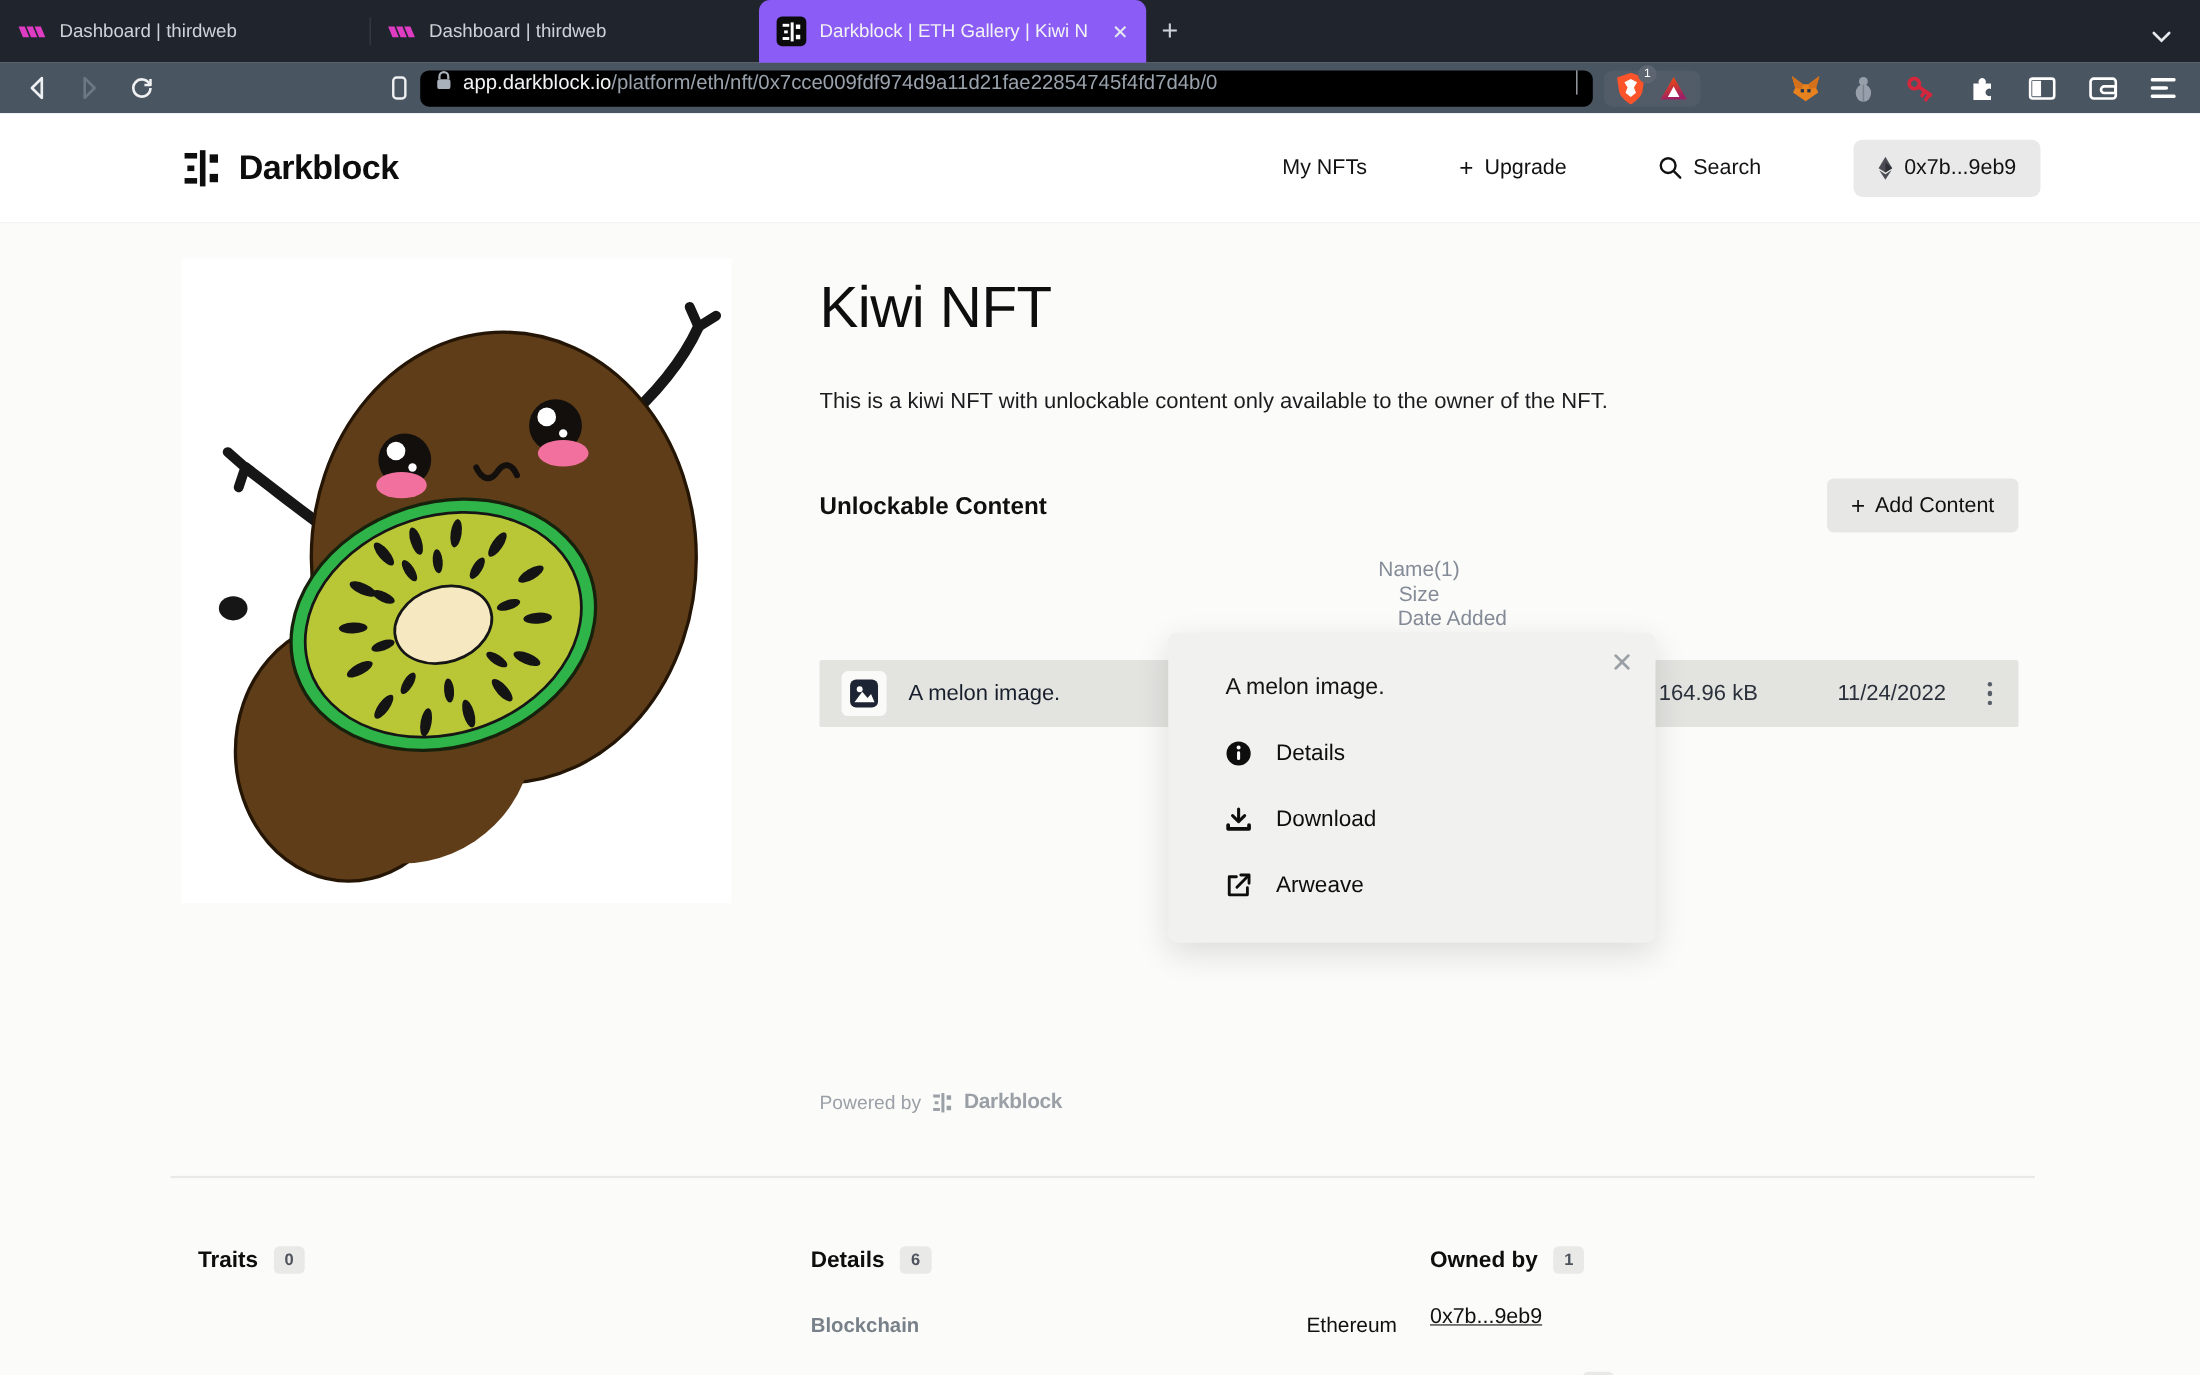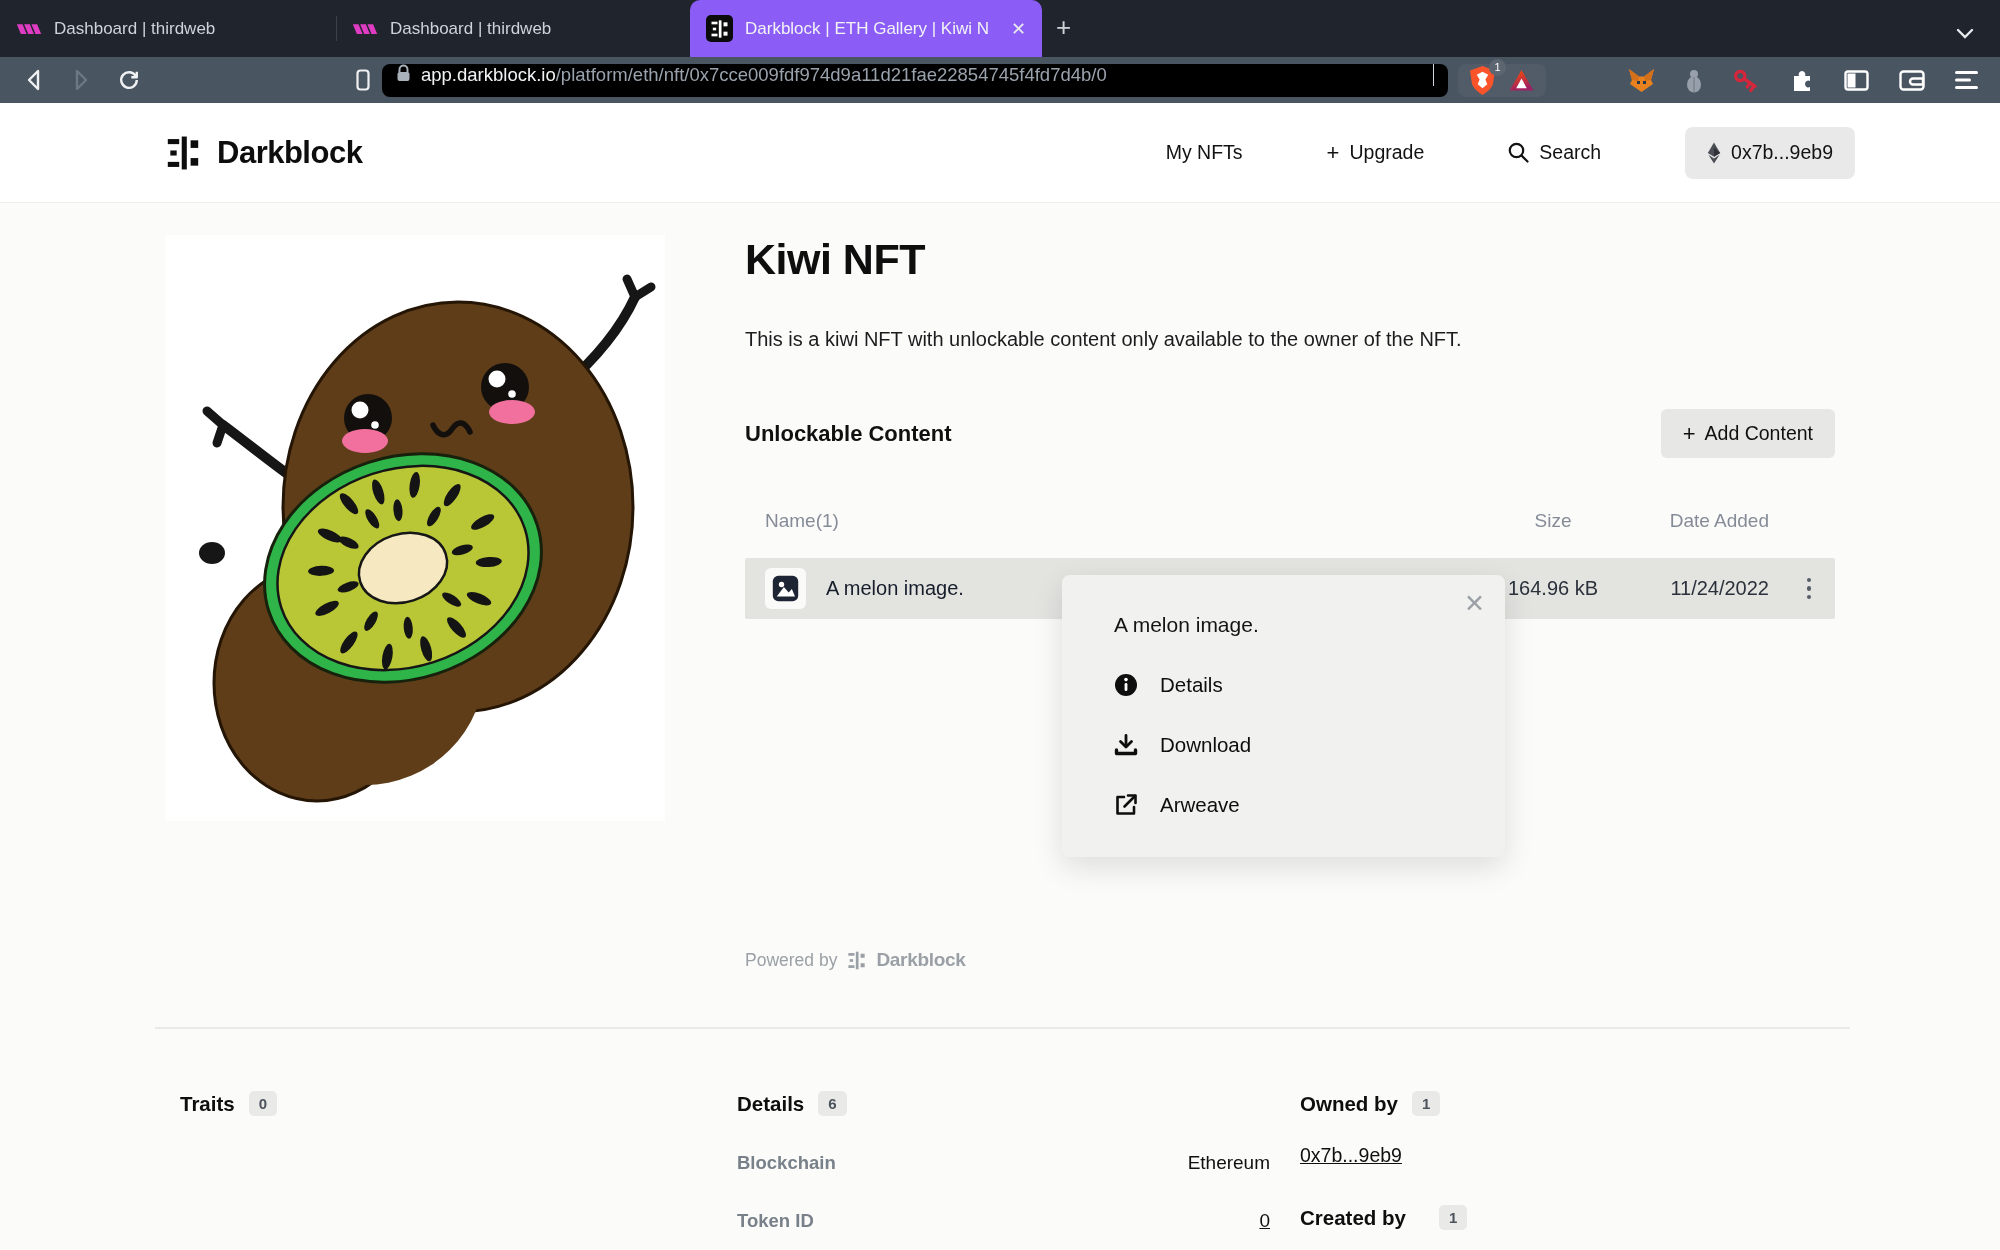--- a/index.html
+++ b/index.html
@@ -38,29 +38,29 @@
   .brand { display:flex; align-items:center; gap:16px; }
   .brand-name { font-size:31px; font-weight:800; color:#0d0d0d; letter-spacing:-0.5px; }
   .main-nav { display:flex; align-items:center; gap:84px; margin-left:auto; }
   .nav-item { font-size:19.5px; color:#121212; display:flex; align-items:center; gap:10px; }
   .wallet-pill { background:#e9e9e9; border-radius:8px; height:52px; padding:0 22px; display:flex; align-items:center; gap:10px; font-size:19.5px; color:#121212; }
 
   
   .content { display:flex; gap:80px; padding:32px 165px 0 165px; }
   .nft-image-card { width:500px; height:586px; background:#ffffff; flex:0 0 auto; }
   .main-col { flex:1; min-width:0; }
-  .nft-title { font-size:43px; font-weight:700; color:#0e0e0e; letter-spacing:-0.5px; margin-top:0; }
+  .nft-title { font-size:53px; font-weight:400; color:#0e0e0e; letter-spacing:-0.5px; margin-top:14px; }
   .nft-desc { font-size:20px; color:#1c1c1e; margin-top:44px; }
 
   .unlockable-head { display:flex; align-items:center; justify-content:space-between; margin-top:58px; }
   .unlockable-title { font-size:22px; font-weight:700; color:#101010; }
   .add-content-btn { background:#e7e7e5; border:none; border-radius:6px; padding:13px 22px; font-size:19.5px; color:#101010; display:flex; align-items:center; gap:9px; font-family:inherit; }
   .plus-glyph { font-size:22px; font-weight:400; line-height:1; }
 
-  .tbl-head { display:flex; align-items:center; margin-top:52px; padding:0 20px; color:#858c97; font-size:19px; }
+  .tbl-head { display:flex; align-items:center; margin-top:24px; padding:0 20px; color:#858c97; font-size:19px;flex-direction:column; }
   .tbl-row { display:flex; align-items:center; margin-top:26px; background:#e3e3e0; border-radius:2px; height:61px; padding:0 20px; }
   .col-name { flex:1; display:flex; align-items:center; gap:20px; }
   .col-size { width:112px; text-align:center; }
   .col-date { width:138px; text-align:right; margin-left:22px; }
   .col-menu { width:46px; display:flex; justify-content:flex-end; }
   .row-name { font-size:20px; color:#171e2b; }
   .row-size,.row-date { font-size:20px; color:#2b313b; }
   .file-icon-box { width:41px; height:41px; background:#fafaf8; border-radius:6px; display:flex; align-items:center; justify-content:center; }
   .kebab { display:flex; flex-direction:column; gap:4px; padding:4px; }
   .kebab i { width:4.5px; height:4.5px; border-radius:50%; background:#565d67; }

